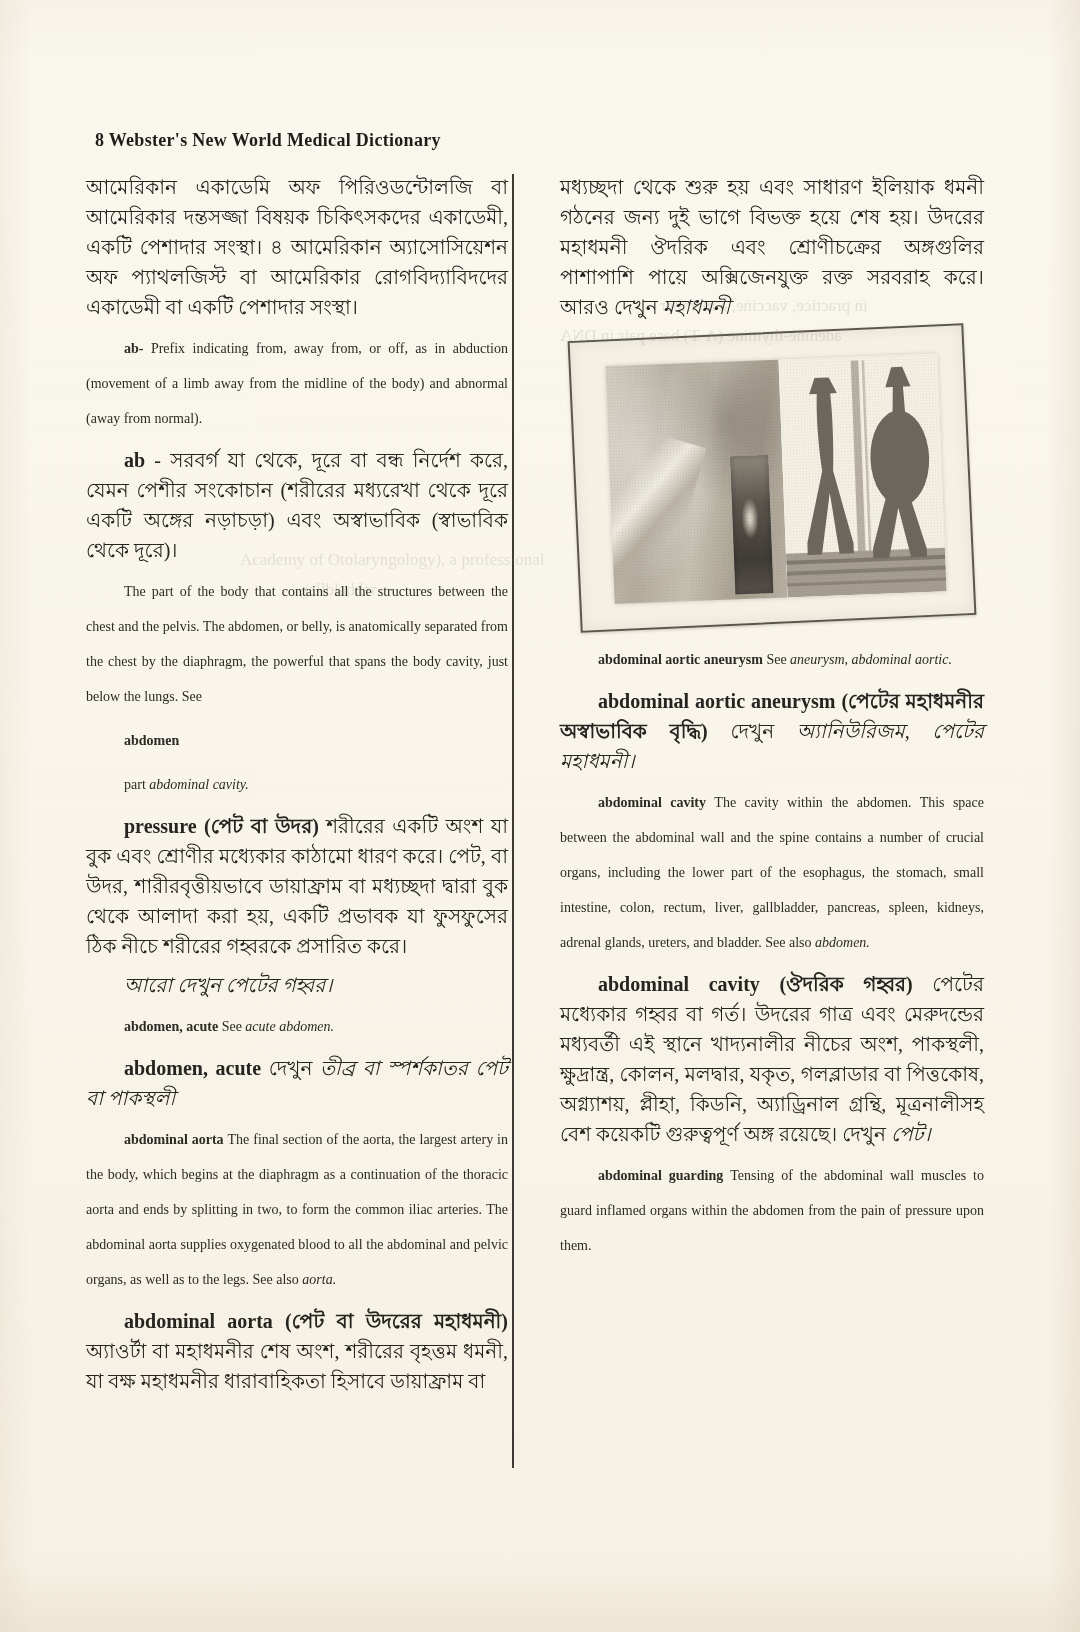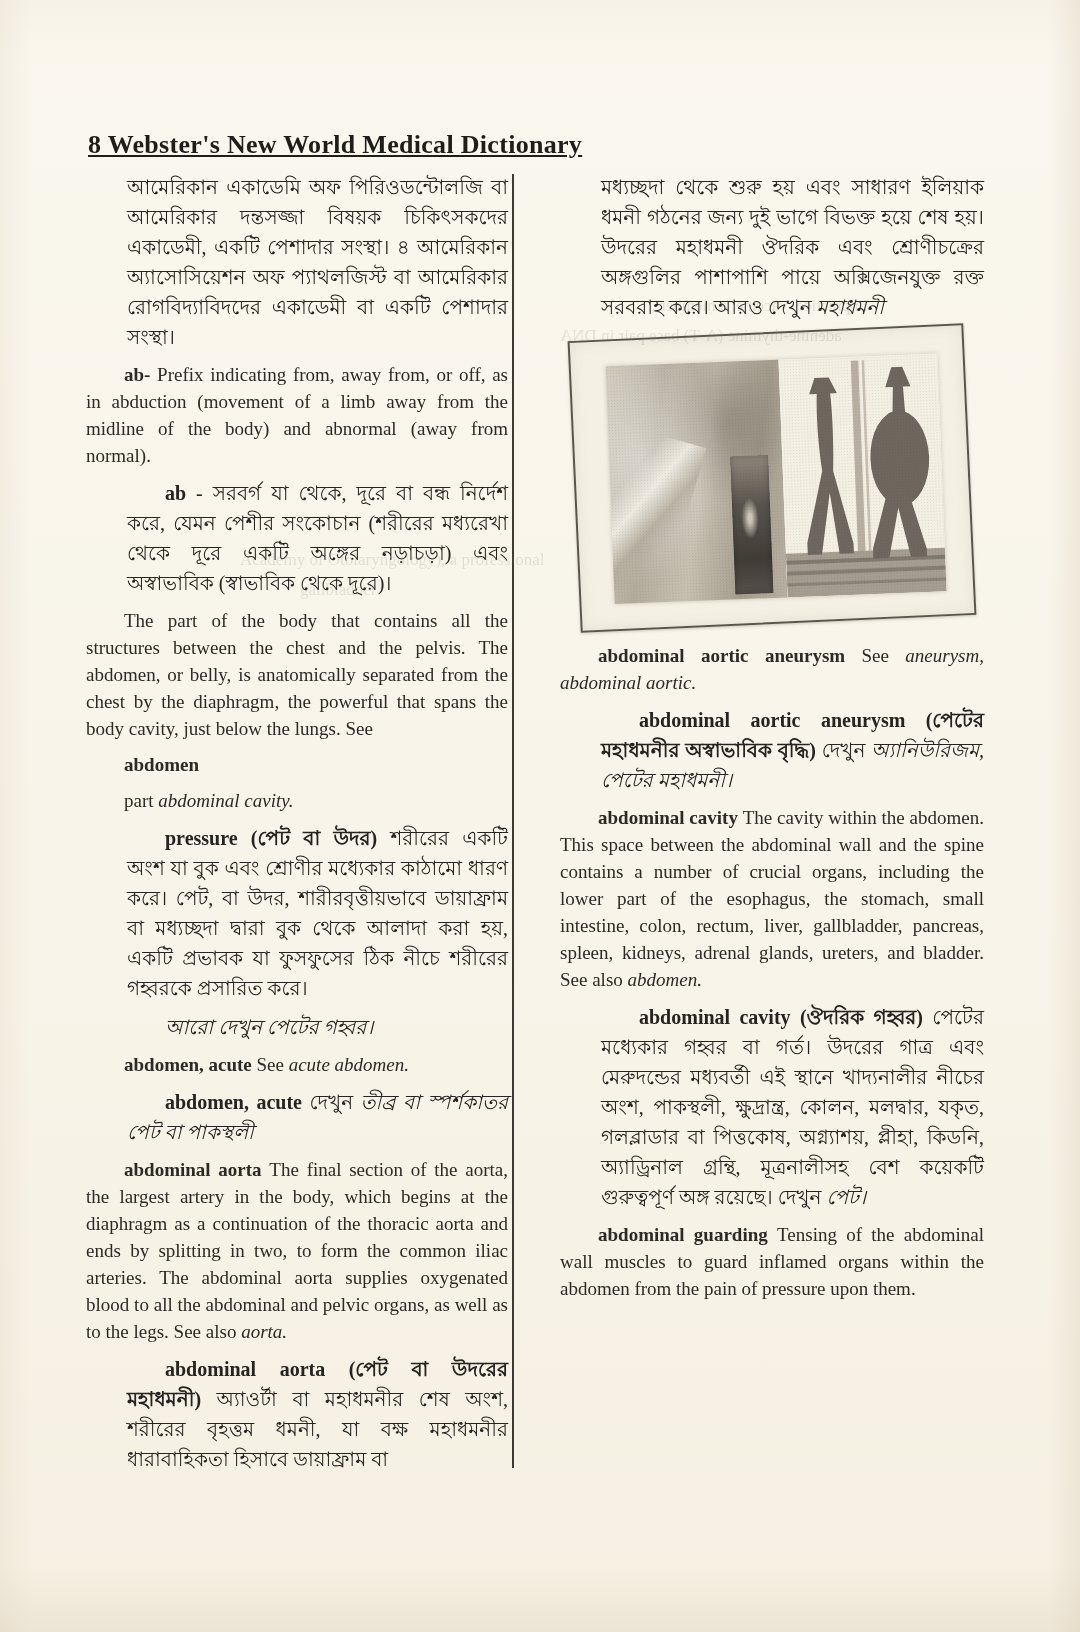--- a/index.html
+++ b/index.html
@@ -8,31 +8,31 @@
     background:linear-gradient(180deg,#faf7ee 0%,#f8f4e9 55%,#f5f0e2 100%);
     font-family:"Liberation Serif",serif;
   }
   
   .scan-shade{position:absolute;inset:0;pointer-events:none;
     background:
       linear-gradient(90deg,rgba(214,198,176,.18) 0%,transparent 3%,transparent 97%,rgba(214,198,176,.28) 100%),
       linear-gradient(180deg,rgba(214,198,176,.10) 0%,transparent 4%,transparent 96%,rgba(209,190,165,.22) 100%);
   }
   .page-header{
-    position:absolute;left:88px;top:130px;
-    font-weight:bold;font-size:26px;letter-spacing:.3px;color:#1f1d19;text-decoration:underline;
+    position:absolute;left:95px;top:130px;
+    font-weight:bold;font-size:18px;letter-spacing:.3px;color:#1f1d19;
   }
   .col{position:absolute;top:172px;width:422px;}
   .col-left{left:86px;}
   .col-right{left:560px;width:424px;}
   .divider{position:absolute;left:512px;top:174px;width:2px;height:1294px;background:#3d3a34;}
 
   .para{margin:0 0 9px 0;text-align:justify;color:#2c2a25;}
-  .para.en{font-size:19px;line-height:27px;}
-  .para.bn{font-size:20px;line-height:30px;color:#262420;margin-left:41px;}
+  .para.en{font-size:14px;line-height:35px;}
+  .para.bn{font-size:20px;line-height:30px;color:#262420;}
   .para.indent{text-indent:38px;}
   .seg-b{font-weight:bold;}
   .seg-i{font-style:italic;}
 
   
   .figure-wrap{
     margin:10px 0 18px 14px;width:396px;height:292px;
     transform:rotate(-2.6deg);transform-origin:50% 50%;
   }
   .figure-frame{

